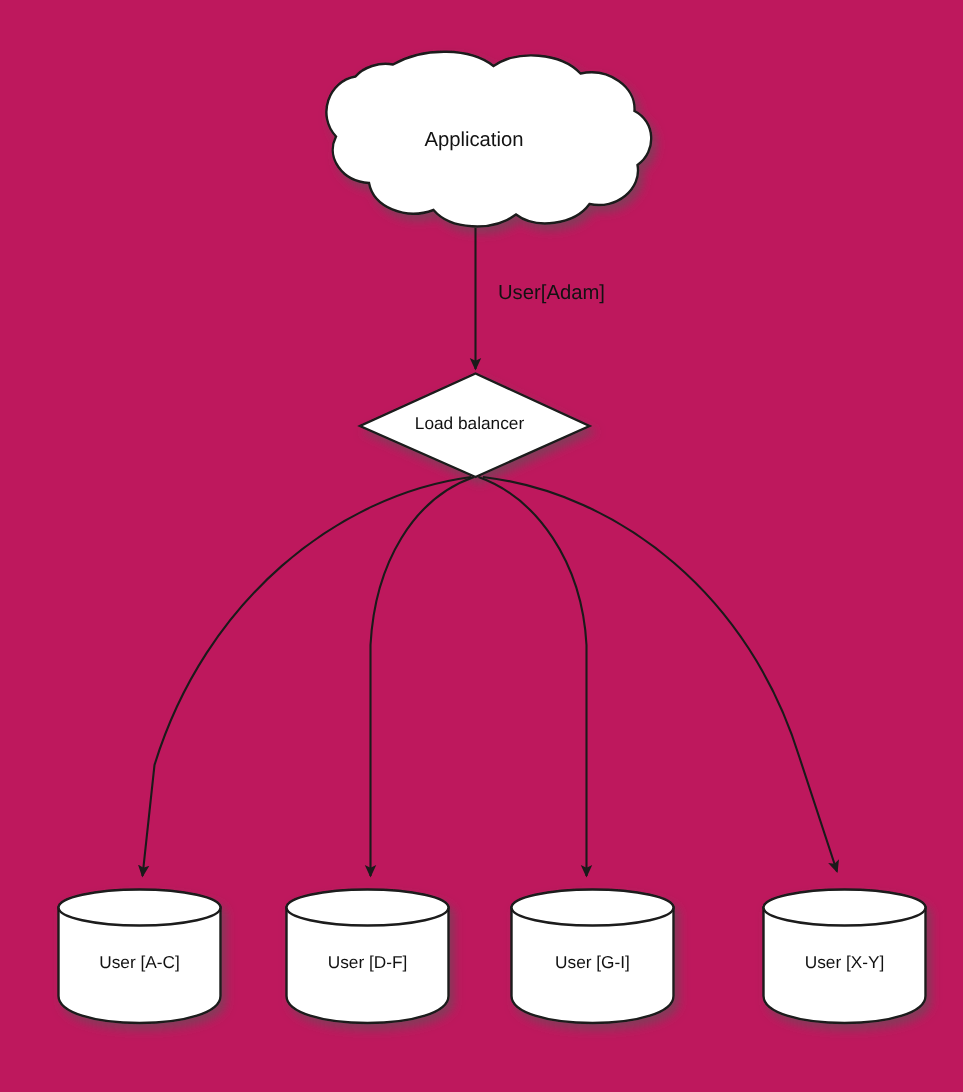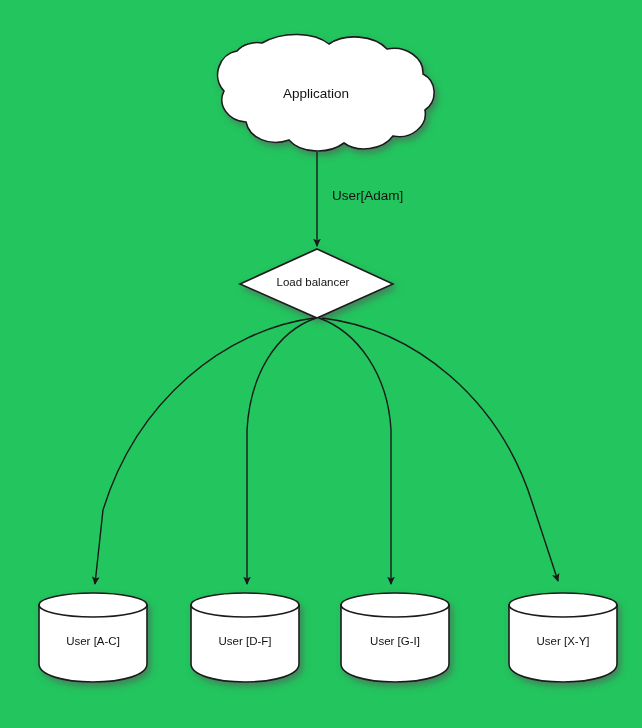--- a/index.html
+++ b/index.html
@@ -11,21 +11,21 @@
   body {
     width: 642px;
     height: 728px;
     font-family: "Liberation Sans", sans-serif;
     overflow: hidden;
   }
   #diagram-root {
     position: relative;
     width: 642px;
     height: 728px;
-    background: #22c55e;
+    background: #be185d;
   }
   svg#diagram-canvas {
     display: block;
     width: 642px;
     height: 728px;
   }
   .node-shape {
     fill: #ffffff;
     stroke: #1a1a1a;
     stroke-width: 1.6;

